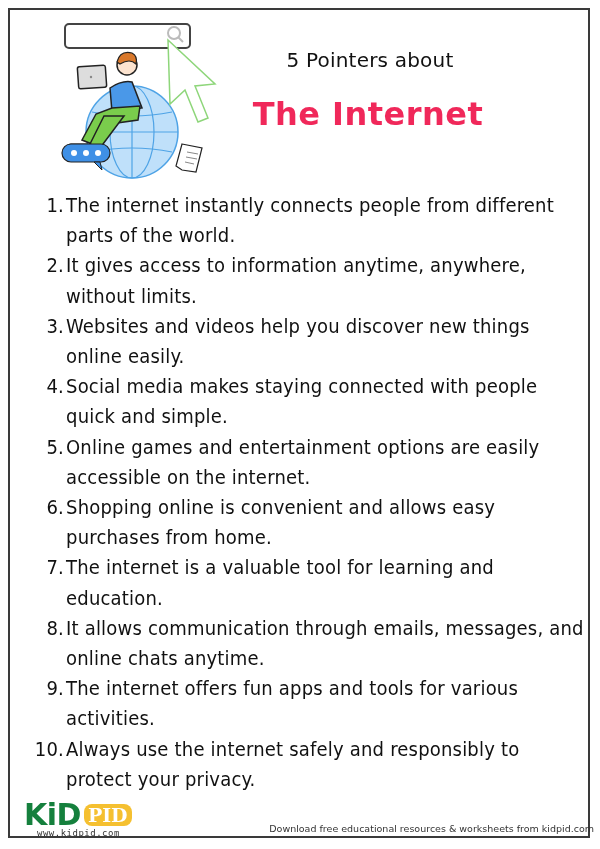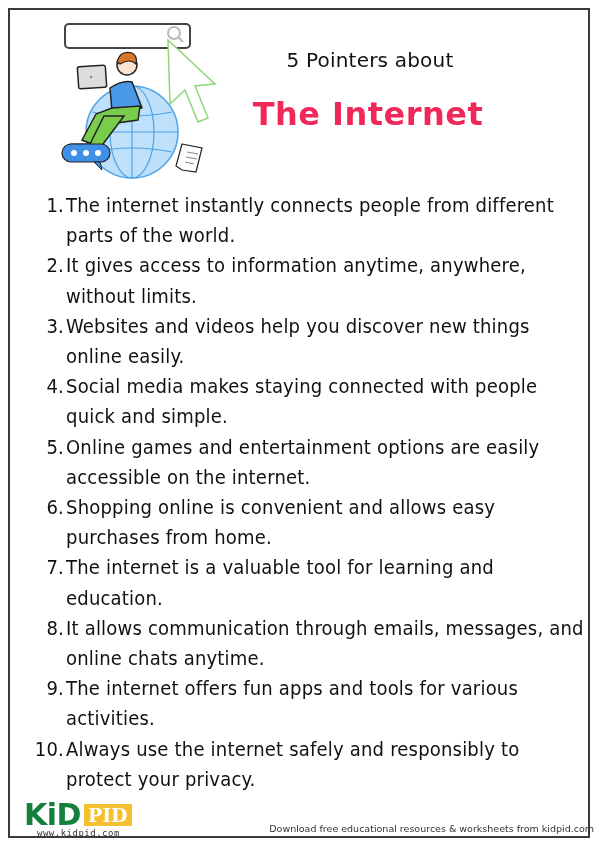--- a/index.html
+++ b/index.html
@@ -28,21 +28,21 @@
     font-size: 20px; line-height: 30.2px; color: #111; letter-spacing: 0.2px;
     font-stretch: condensed;
   }
   .point .num { width: 36px; text-align: right; flex: none; }
   .point .txt { padding-left: 2px; flex: 1; }
   .footer-logo { position: absolute; left: 24px; top: 803px; }
   .logo-word { display: flex; align-items: center; height: 24px; }
   .logo-kid { font-family: "DejaVu Sans", sans-serif; font-weight: bold; font-size: 30px; color: #15803d; letter-spacing: -0.5px; line-height: 24px; }
   .logo-pid {
     font-family: "DejaVu Serif", serif; font-weight: bold; font-size: 19px; color: #fff;
-    background: #f5c030; padding: 0 4px; margin-left: 3px; line-height: 22px; border-radius: 0;
+    background: #f5c030; padding: 0 4px; margin-left: 3px; line-height: 22px; border-radius: 8px;
   }
   .logo-url { font-family: "DejaVu Sans Mono", monospace; font-size: 9px; color: #333; margin-top: 1px; letter-spacing: 0.5px; margin-left: 13px; }
   .footer-note {
     position: absolute; right: 6px; top: 823px;
     font-family: "DejaVu Sans", sans-serif; font-size: 9.5px; color: #333;
   }
 </style>
 </head>
 <body>
 

